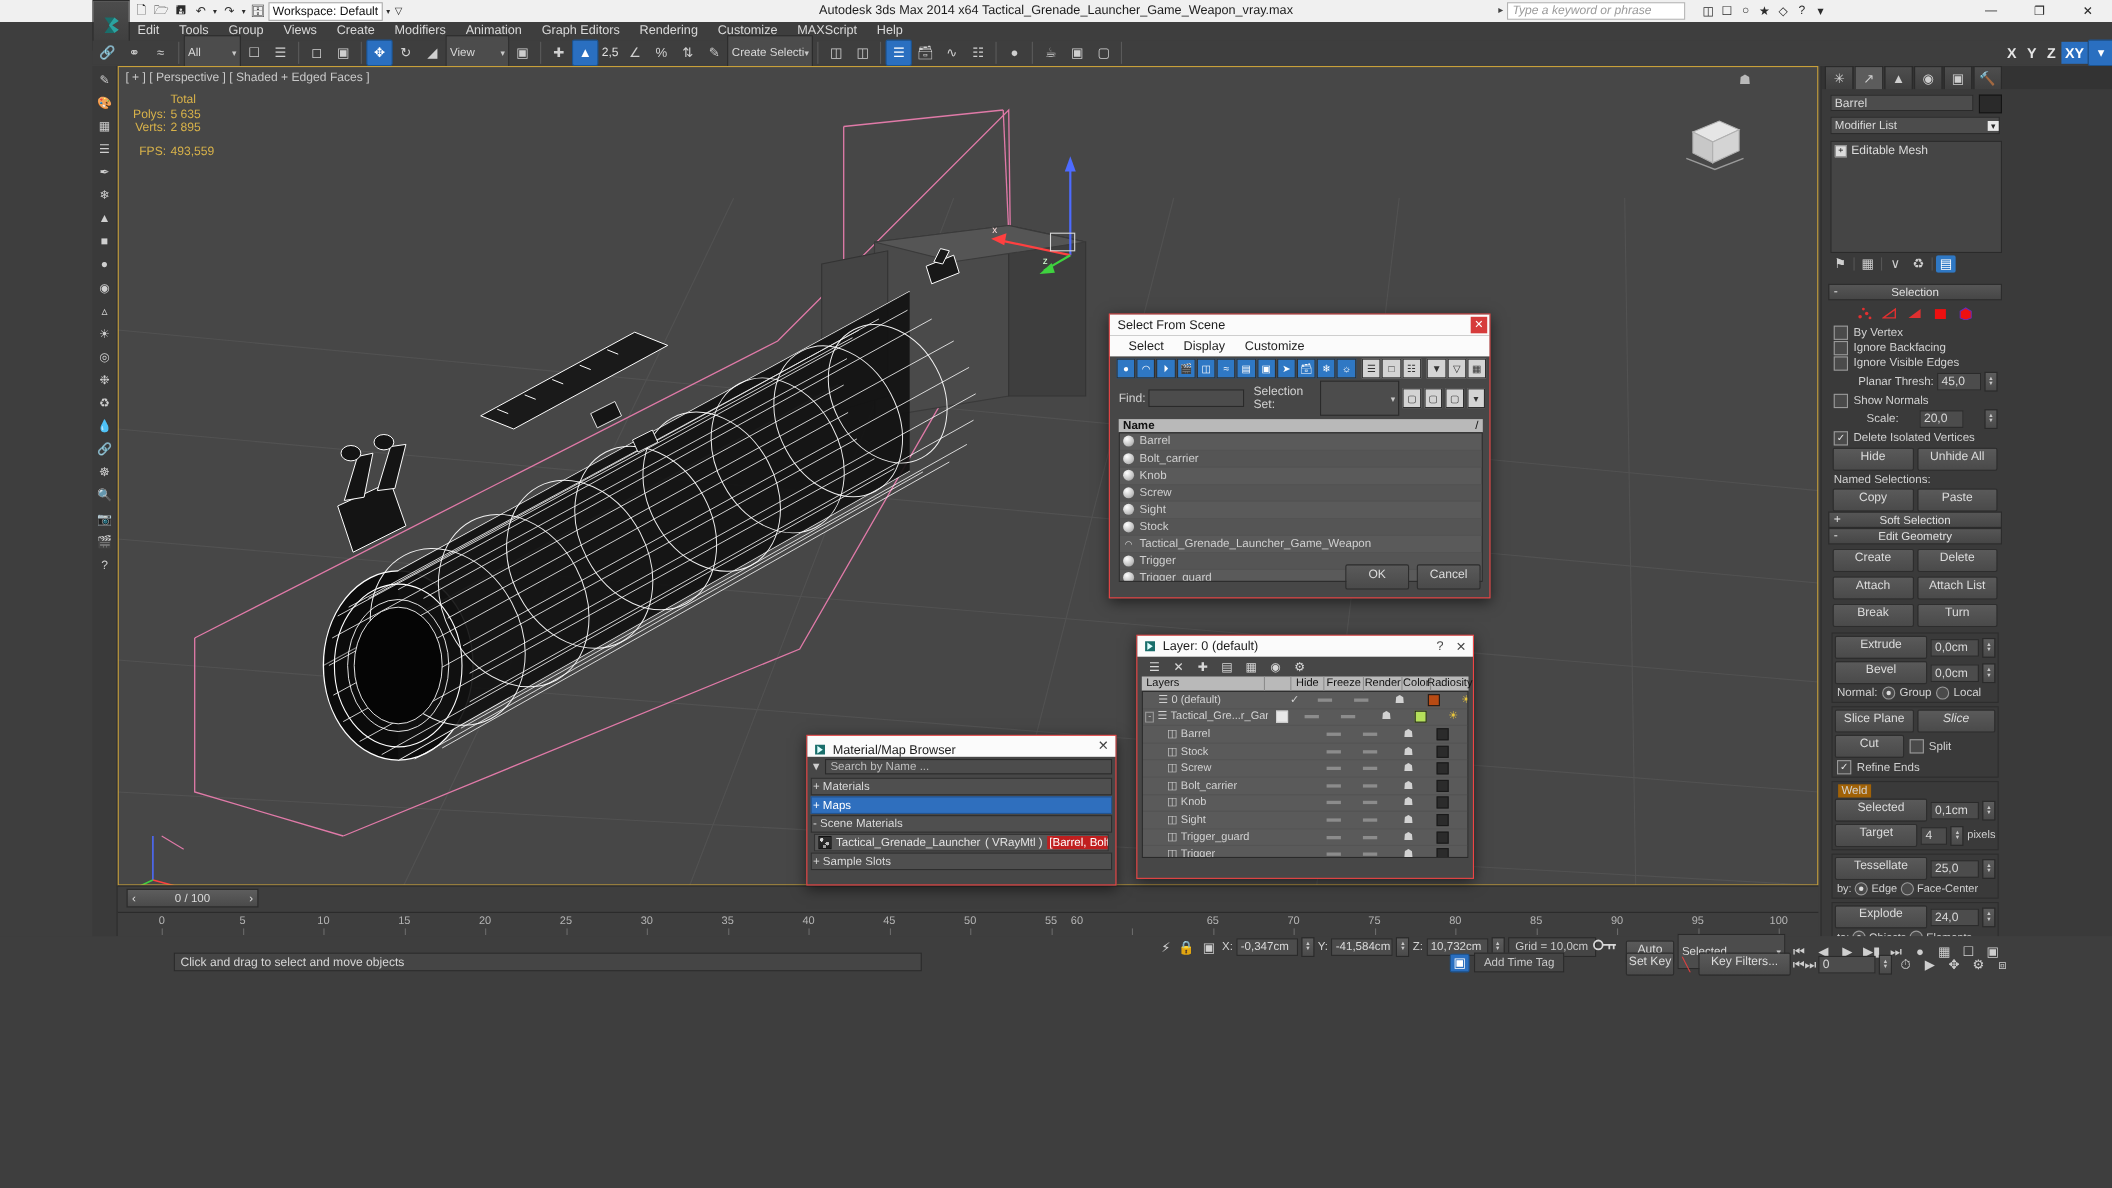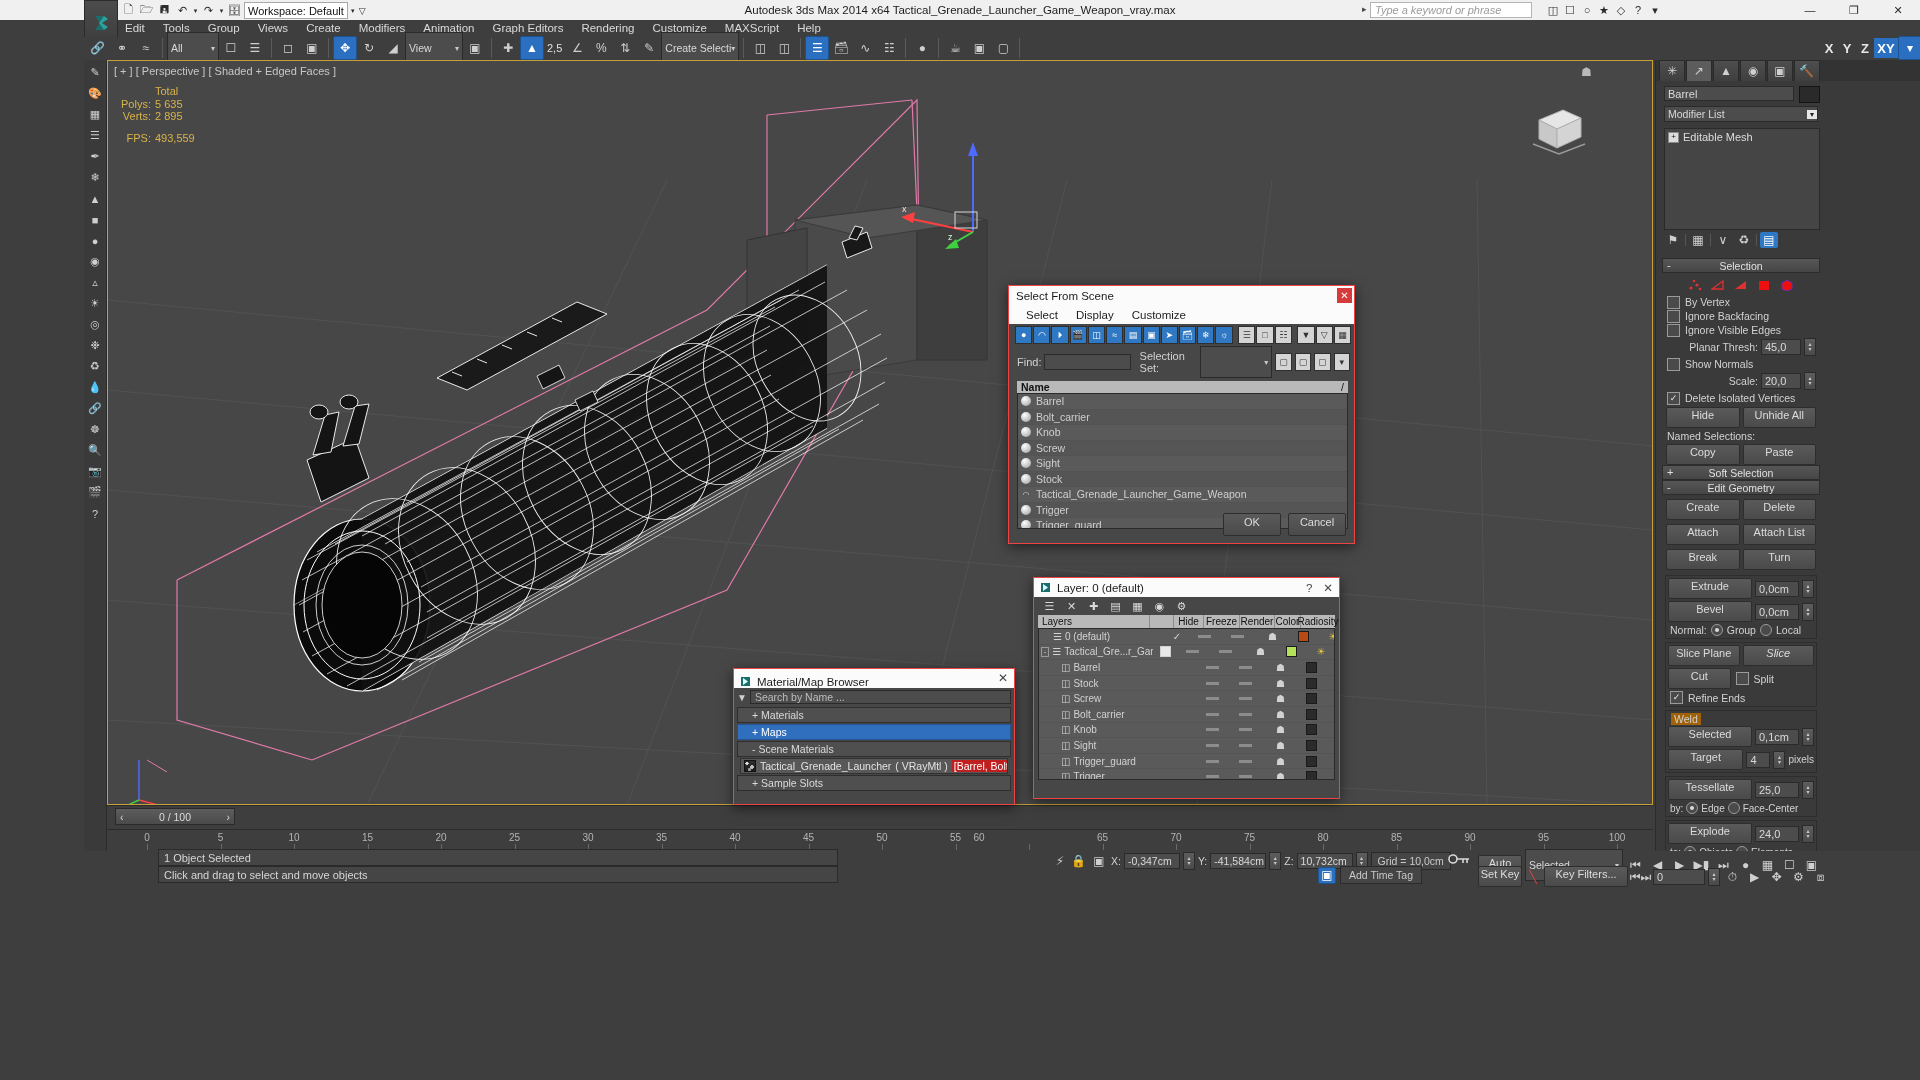--- a/index.html
+++ b/index.html
@@ -216,21 +216,21 @@
   
   #matbrowser{left:733px;top:668px;width:280px;height:135px;}
   #mb-title{height:19px;background:#fbfbfb;color:#1c1c1c;font-size:11.5px;
             display:flex;align-items:flex-end;padding-left:5px;gap:5px;position:relative;}
   #mb-x{position:absolute;right:6px;top:3px;color:#444;font-size:12px;line-height:12px;}
   #mb-search{display:flex;align-items:center;gap:3px;padding:2px 3px;}
   #mb-search .f{flex:1;height:14px;background:#4c4c4c;border:1px solid #2a2a2a;
                 color:#bdbdbd;font-size:10.5px;display:flex;align-items:center;
                 padding-left:4px;box-sizing:border-box;}
   .mbgrp{margin:1px 3px;height:14px;background:#4f4f4f;border:1px solid #2e2e2e;
-         color:#dadada;font-size:10.5px;display:flex;align-items:center;padding-left:14px;}
+         color:#dadada;font-size:10.5px;display:flex;align-items:center;padding-left:1px;}
   .mbgrp.sel{background:#2f6fbe;border-color:#23538e;color:#fff;}
   #mb-mtl{margin:1px 6px;height:14px;background:#585858;border:1px solid #323232;
           display:flex;align-items:center;gap:4px;padding-left:3px;
           font-size:10.5px;color:#e2e2e2;overflow:hidden;white-space:nowrap;}
   #mb-swatch{width:10px;height:10px;flex:none;
      background:
        radial-gradient(circle at 20% 25%,#d8d8d8 1.6px,transparent 1.7px),
        radial-gradient(circle at 70% 60%,#bdbdbd 1.6px,transparent 1.7px),
        radial-gradient(circle at 45% 85%,#9a9a9a 1.4px,transparent 1.5px),
        linear-gradient(#2e2e2e,#1c1c1c);
@@ -628,21 +628,21 @@
         </div>
         <div style="display:flex;align-items:center;gap:3px;padding:1px 4px;">
           <span style="flex:1;text-align:right;font-size:10.5px;">Planar Thresh:</span>
           <span class="fld" style="width:40px;">45,0</span>
           <span class="spin">▴<br>▾</span>
         </div>
         <div class="ckrow">
           <span class="chk"></span>
           <span>Show Normals</span>
         </div>
-        <div style="display:flex;align-items:center;gap:3px;padding:1px 4px;">
+        <div style="display:flex;align-items:center;gap:19px;padding:1px 4px;">
           <span style="flex:1;text-align:right;font-size:10.5px;">Scale:</span>
           <span class="fld" style="width:40px;">20,0</span>
           <span class="spin">▴<br>▾</span>
         </div>
         <div class="ckrow">
           <span class="chk">✓</span>
           <span>Delete Isolated Vertices</span>
         </div>
         <div class="btnrow">
           <div class="btn">Hide</div>
@@ -822,21 +822,20 @@
       <div class="tickline" style="left: 1363px;"></div>
       <div class="tick" style="left: 1436.5px;">95</div>
       <div class="tickline" style="left: 1436.5px;"></div>
       <div class="tick" style="left: 1510px;">100</div>
       <div class="tickline" style="left: 1510px;"></div>
     </div>
 
   <div id="botbar">
     
   </div>
-  <div id="statusA">1 Object Selected</div>
   <div id="statusB">Click and drag to select and move objects</div>
 
   <div class="row" style="position:absolute;left:1052px;top:849px;gap:3px;">
     <span class="ico" style="width:14px;">⚡</span>
     <span class="ico" style="width:14px;">🔒</span>
     <span class="ico" style="width:16px;">▣</span>
     <span style="font-size:10.5px;">X:</span>
     <span class="coordfld">-0,347cm</span>
     <span class="spin">▴<br>▾</span>
     <span style="font-size:10.5px;">Y:</span>

